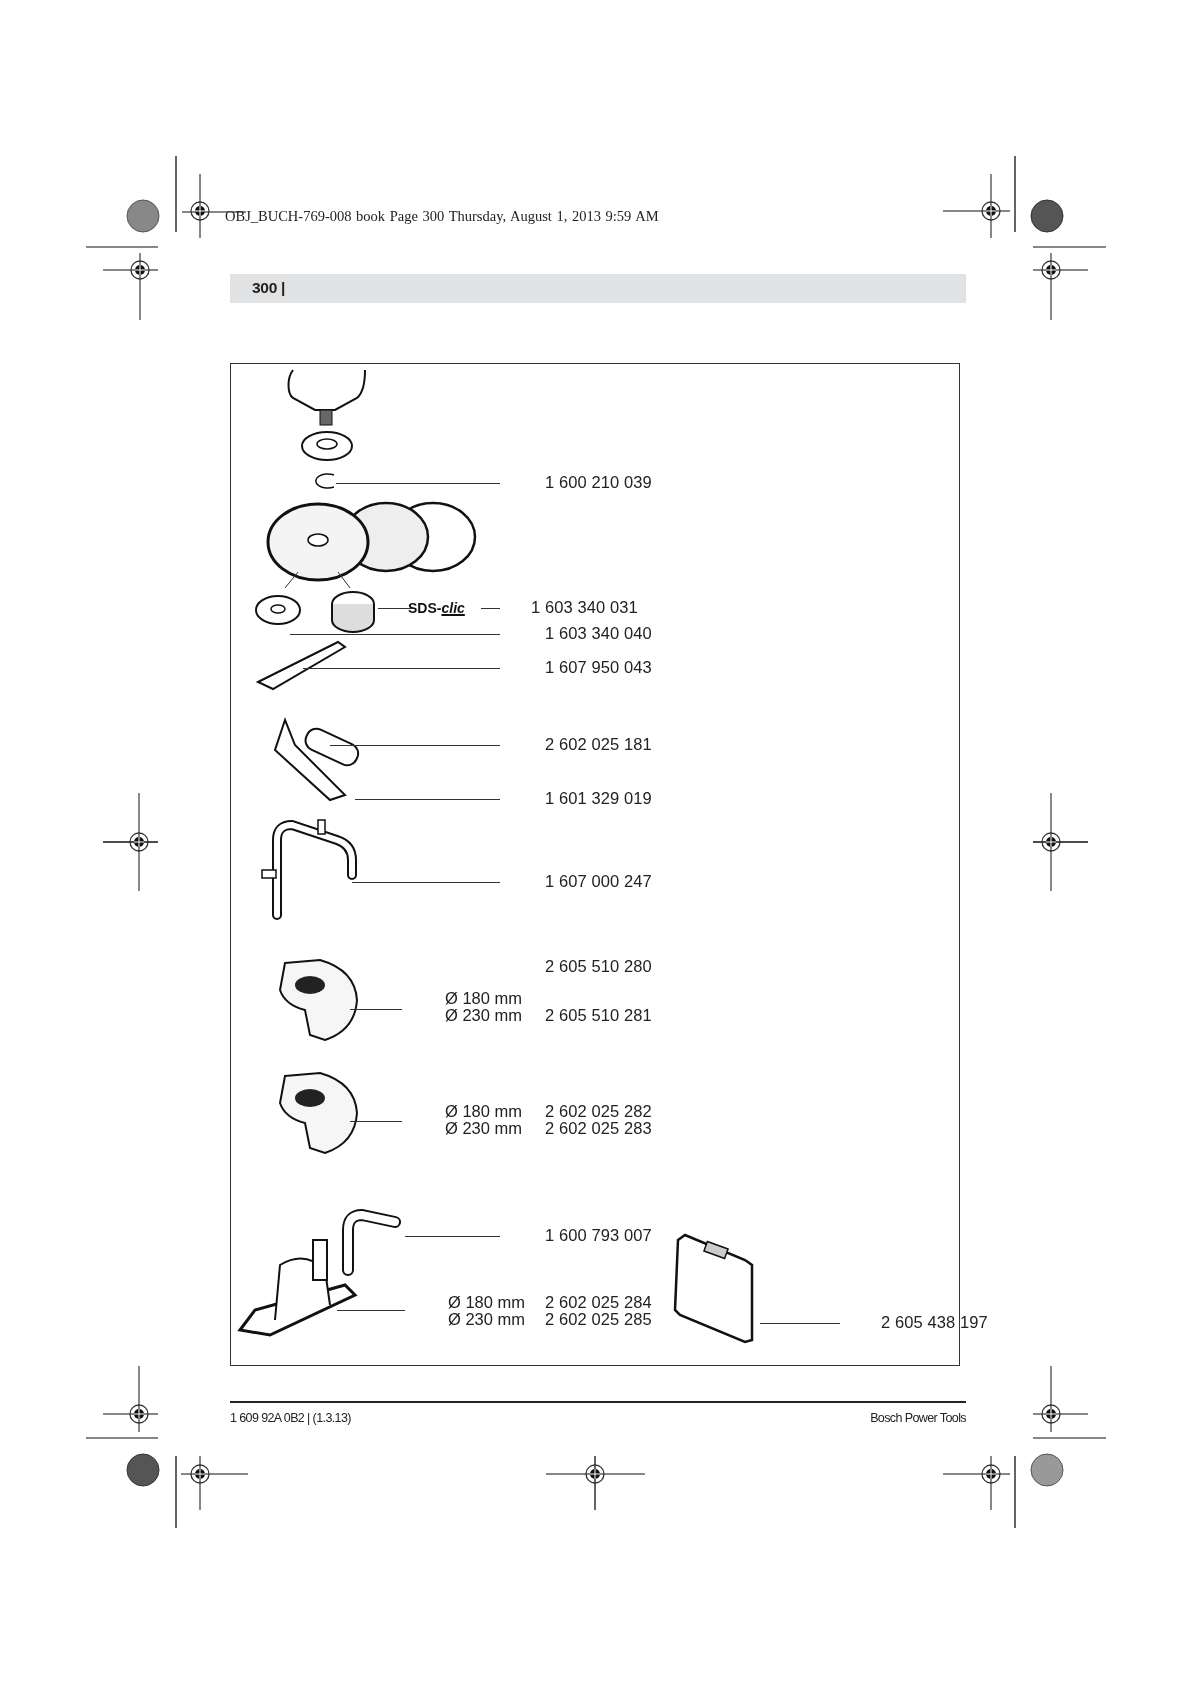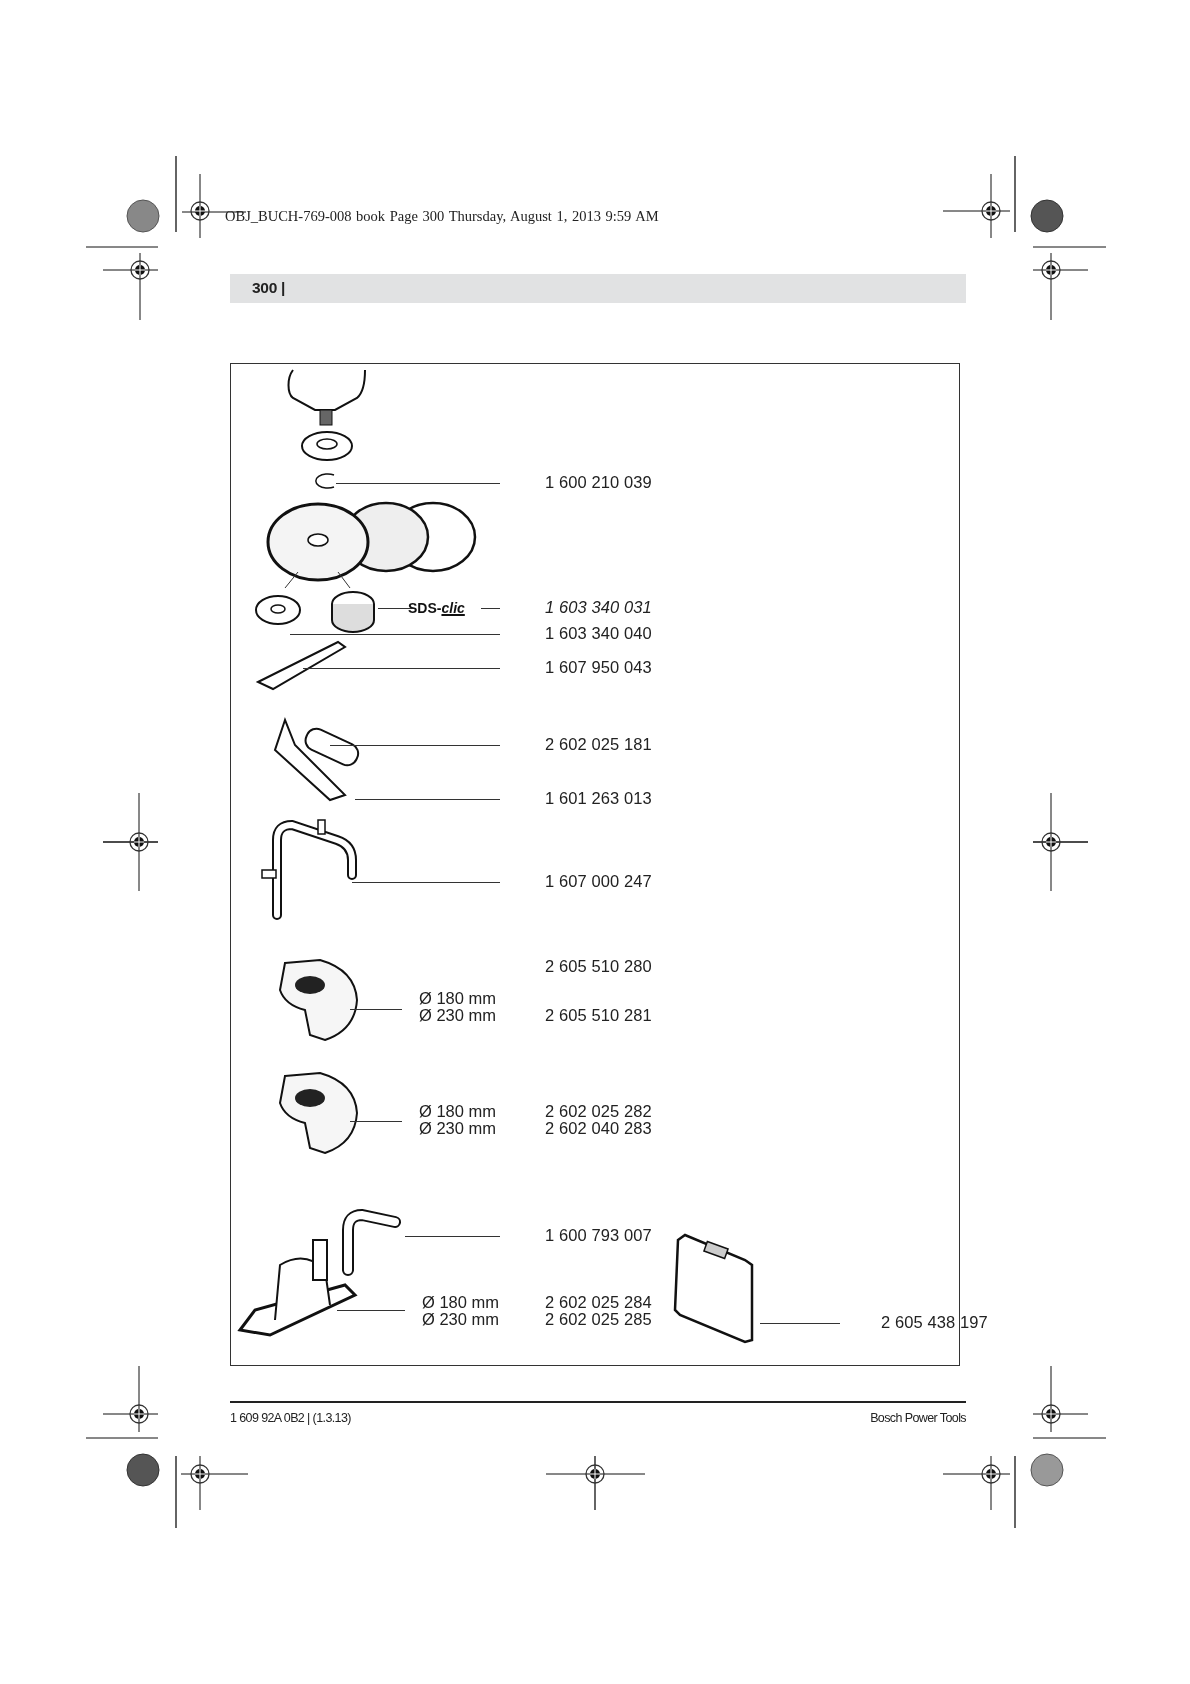--- a/index.html
+++ b/index.html
@@ -3,21 +3,21 @@
 <meta charset="utf-8">
 <style>
   html, body { margin:0; padding:0; background:#ffffff; }
   body { width:1190px; height:1684px; position:relative; overflow:hidden; font-family:"Liberation Sans", sans-serif; color:#1a1a1a; }
   .abs { position:absolute; }
   .slug { left:225px; top:208px; font-family:"Liberation Serif", serif; font-size:14.5px; color:#222; white-space:nowrap; word-spacing:1px; }
   .header-band { left:230px; top:274px; width:736px; height:29px; background:#e1e2e3; }
   .page-num { left:252px; top:279px; font-size:15.5px; font-weight:bold; color:#222; letter-spacing:-0.3px; }
   .box { left:230px; top:363px; width:730px; height:1003px; border:1.3px solid #333; box-sizing:border-box; }
   .pn { font-size:16.5px; color:#222; white-space:nowrap; letter-spacing:0.1px;margin-left:31px; }
-  .dia { font-size:16.5px; color:#222; white-space:nowrap; }
+  .dia { font-size:16.5px; color:#222; white-space:nowrap;margin-left:26px; }
   .leader { position:absolute; height:1.2px; background:#333; }
   .footer-rule { left:230px; top:1401px; width:736px; height:2.2px; background:#222; }
   .footer-left { left:230px; top:1411px; font-size:12.5px; color:#222; letter-spacing:-0.6px; }
   .footer-right { right:224px; top:1411px; font-size:12.5px; color:#222; letter-spacing:-0.6px; }
   .sds { font-weight:bold; font-size:14px; color:#111; white-space:nowrap; }
   .sds i { font-style:italic; font-weight:bold; text-decoration:underline; text-decoration-thickness:2px; }
   svg { position:absolute; overflow:visible; }
 </style>
 </head>
 <body>
@@ -167,36 +167,36 @@
 <div class="leader" style="left:350px;top:1121px;width:52px;"></div>
 <div class="leader" style="left:405px;top:1236px;width:95px;"></div>
 <div class="leader" style="left:337px;top:1310px;width:68px;"></div>
 <div class="leader" style="left:760px;top:1323px;width:80px;"></div>
 
 <div class="abs pn" style="left:514px;top:473px;">1 600 210 039</div>
 
 <div class="abs sds" style="left:408px;top:600px;">
   <span>SDS-</span><i>clic</i>
 </div>
-<div class="abs pn" style="left:514px;top:598px;font-style:italic;">1 603 340 031</div>
+<div class="abs pn" style="left:500px;top:598px;">1 603 340 031</div>
 <div class="abs pn" style="left:514px;top:624px;">1 603 340 040</div>
 <div class="abs pn" style="left:514px;top:658px;">1 607 950 043</div>
 <div class="abs pn" style="left:514px;top:735px;">2 602 025 181</div>
-<div class="abs pn" style="left:514px;top:789px;">1 601 263 013</div>
+<div class="abs pn" style="left:514px;top:789px;">1 601 329 019</div>
 <div class="abs pn" style="left:514px;top:872px;">1 607 000 247</div>
 
 <div class="abs dia" style="left:419px;top:989px;">Ø 180 mm</div>
 <div class="abs pn" style="left:514px;top:957px;">2 605 510 280</div>
 <div class="abs dia" style="left:419px;top:1006px;">Ø 230 mm</div>
 <div class="abs pn" style="left:514px;top:1006px;">2 605 510 281</div>
 
 <div class="abs dia" style="left:419px;top:1102px;">Ø 180 mm</div>
 <div class="abs pn" style="left:514px;top:1102px;">2 602 025 282</div>
 <div class="abs dia" style="left:419px;top:1119px;">Ø 230 mm</div>
-<div class="abs pn" style="left:514px;top:1119px;">2 602 040 283</div>
+<div class="abs pn" style="left:514px;top:1119px;">2 602 025 283</div>
 
 <div class="abs pn" style="left:514px;top:1226px;">1 600 793 007</div>
 
 <div class="abs dia" style="left:422px;top:1293px;">Ø 180 mm</div>
 <div class="abs pn" style="left:514px;top:1293px;">2 602 025 284</div>
 <div class="abs dia" style="left:422px;top:1310px;">Ø 230 mm</div>
 <div class="abs pn" style="left:514px;top:1310px;">2 602 025 285</div>
 
 <div class="abs pn" style="left:850px;top:1313px;">2 605 438 197</div>
 

